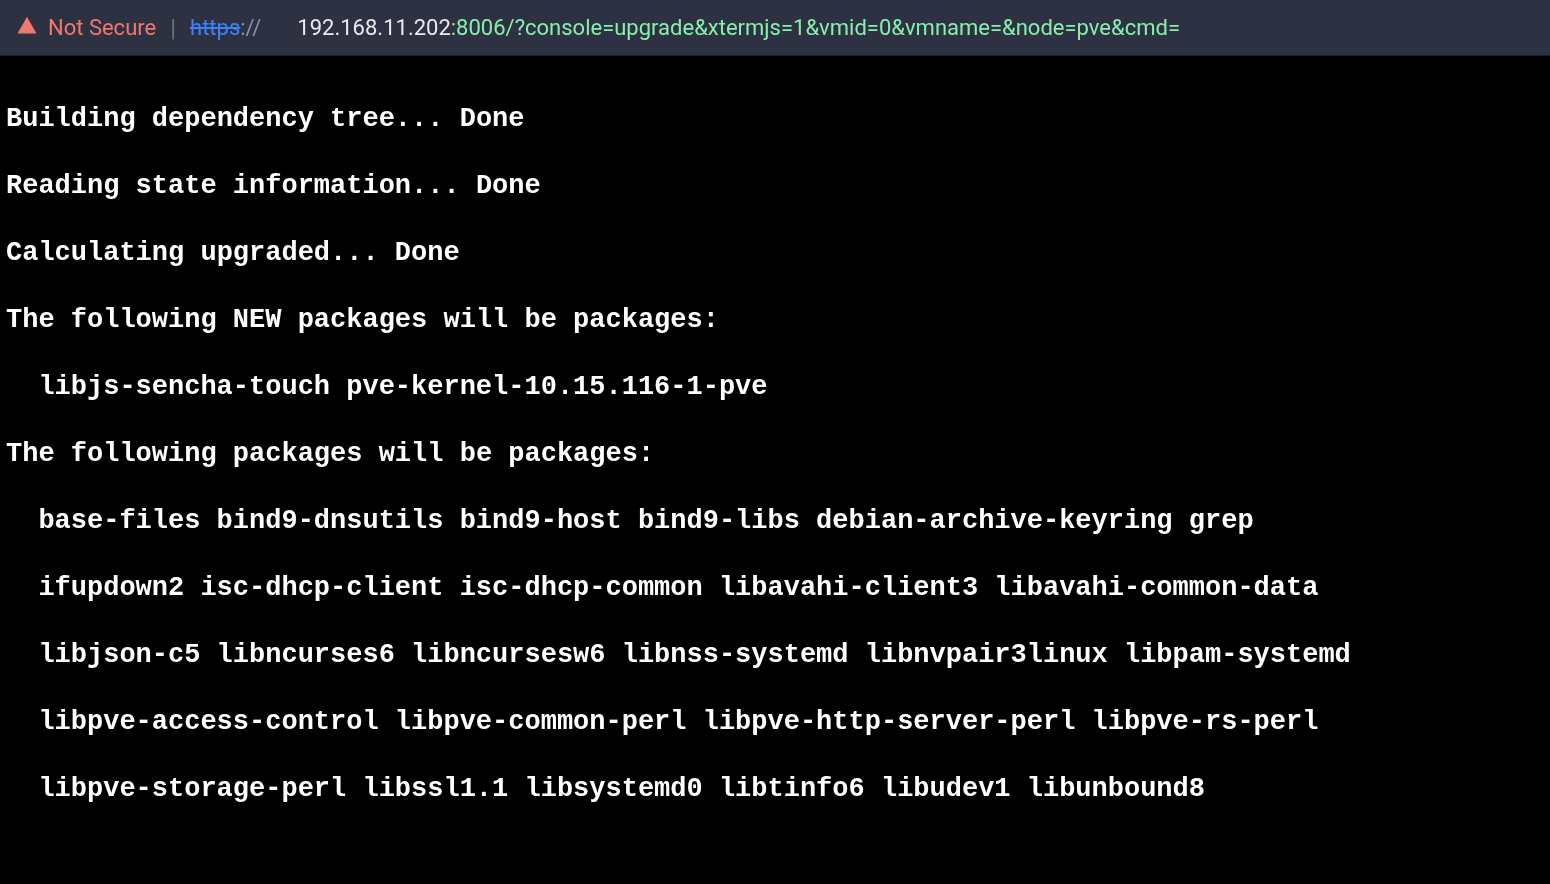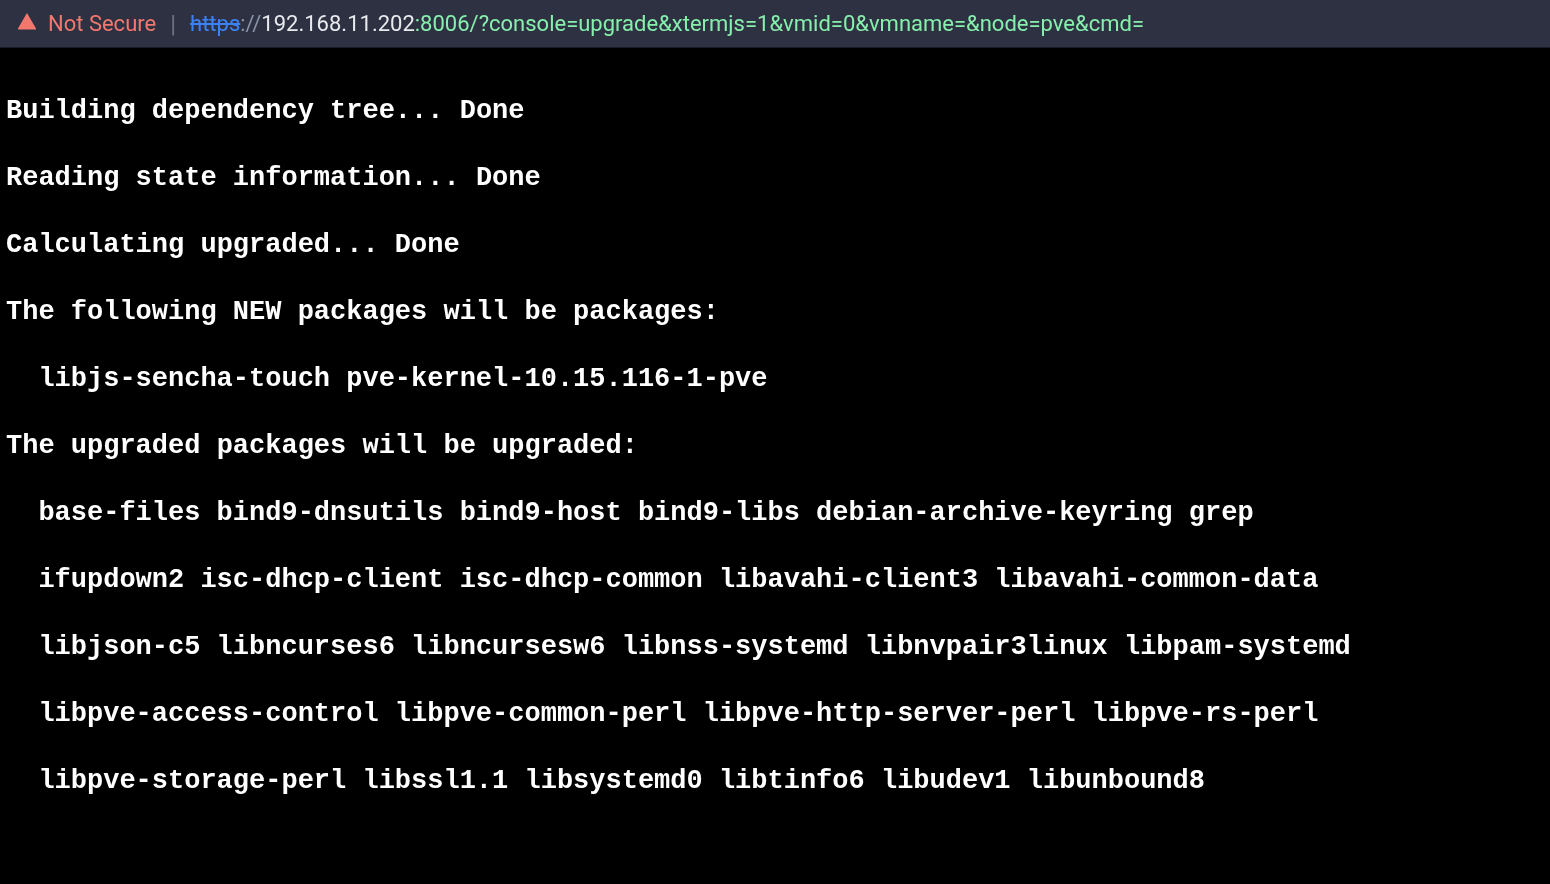--- a/index.html
+++ b/index.html
@@ -10,21 +10,21 @@
     body {
       width: 1550px;
       height: 884px;
       background: #000;
       font-family: 'Courier New', Courier, monospace;
       overflow: hidden;
     }
     .address-bar {
       display: flex;
       align-items: center;
-      height: 48px;
+      height: 56px;
       background: #2d3142;
       padding: 0 18px;
       border-bottom: 1px solid #1a1c28;
       font-family: -apple-system, BlinkMacSystemFont, 'Segoe UI', Roboto, Arial, sans-serif;
       font-size: 22px;
     }
     .warning-icon {
       color: #f2786e;
       margin-right: 12px;
       font-size: 20px;
@@ -45,20 +45,21 @@
     }
     .protocol {
       color: #3b82f6;
       text-decoration: line-through;
     }
     .protocol-slashes {
       color: #8b93a7;
     }
     .host {
       color: #e8eaed;
+      margin-left: 36px;
     }
     .port-path {
       color: #86efac;
     }
     .terminal {
       background: #000;
       color: #fff;
       font-family: 'Courier New', Courier, monospace;
       font-size: 27px;
       font-weight: bold;
@@ -89,21 +90,21 @@
       <span class="port-path">:8006/?console=upgrade&amp;xtermjs=1&amp;vmid=0&amp;vmname=&amp;node=pve&amp;cmd=</span>
   </span>
 </div>
 
 <div class="terminal">
 <div>Building dependency tree... Done</div>
 <div>Reading state information... Done</div>
 <div>Calculating upgraded... Done</div>
 <div>The following NEW packages will be packages:</div>
 <div class="indent">libjs-sencha-touch pve-kernel-10.15.116-1-pve</div>
-<div>The upgraded packages will be upgraded:</div>
+<div>The following packages will be packages:</div>
 <div class="indent">base-files bind9-dnsutils bind9-host bind9-libs debian-archive-keyring grep</div>
 <div class="indent">ifupdown2 isc-dhcp-client isc-dhcp-common libavahi-client3 libavahi-common-data</div>
 <div class="indent">libjson-c5 libncurses6 libncursesw6 libnss-systemd libnvpair3linux libpam-systemd</div>
 <div class="indent">libpve-access-control libpve-common-perl libpve-http-server-perl libpve-rs-perl</div>
 <div class="indent">libpve-storage-perl libssl1.1 libsystemd0 libtinfo6 libudev1 libunbound8</div>
 
 
 
 
 

